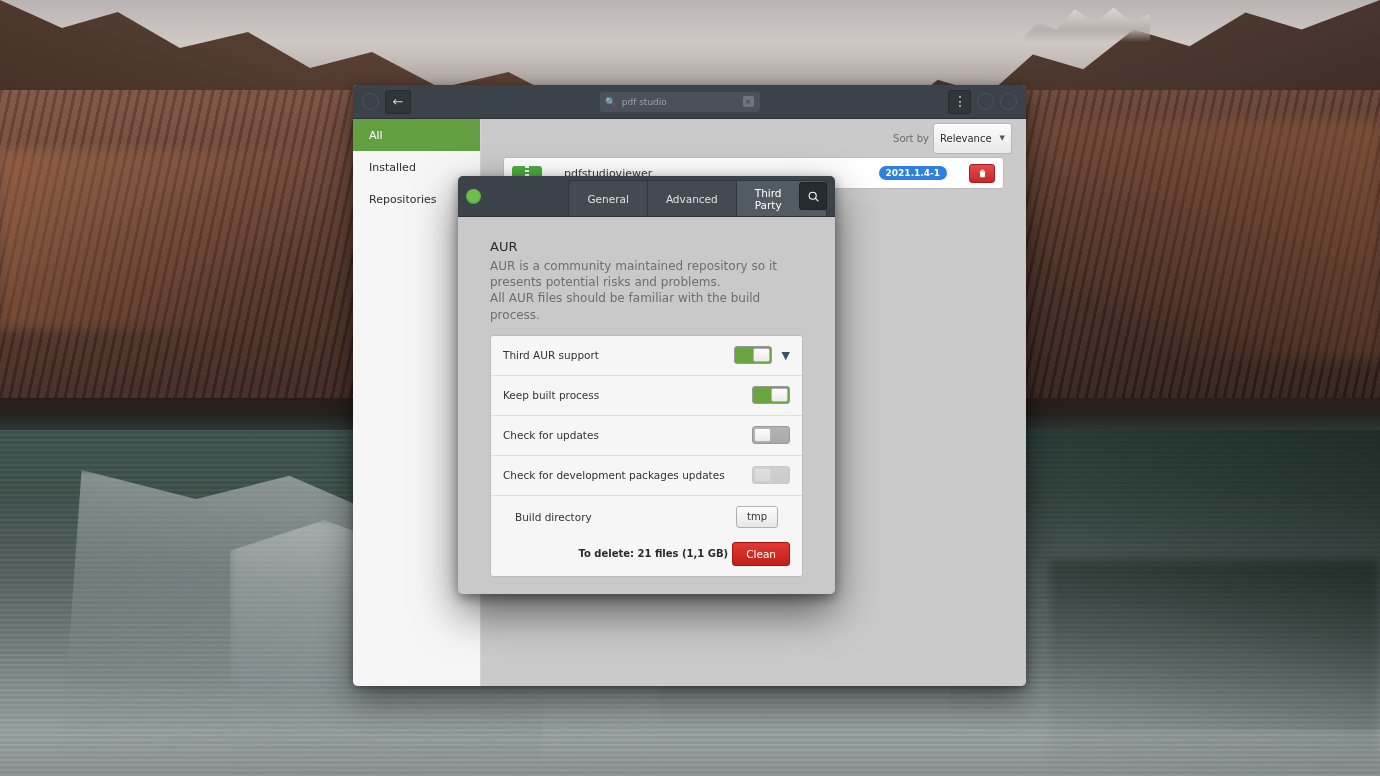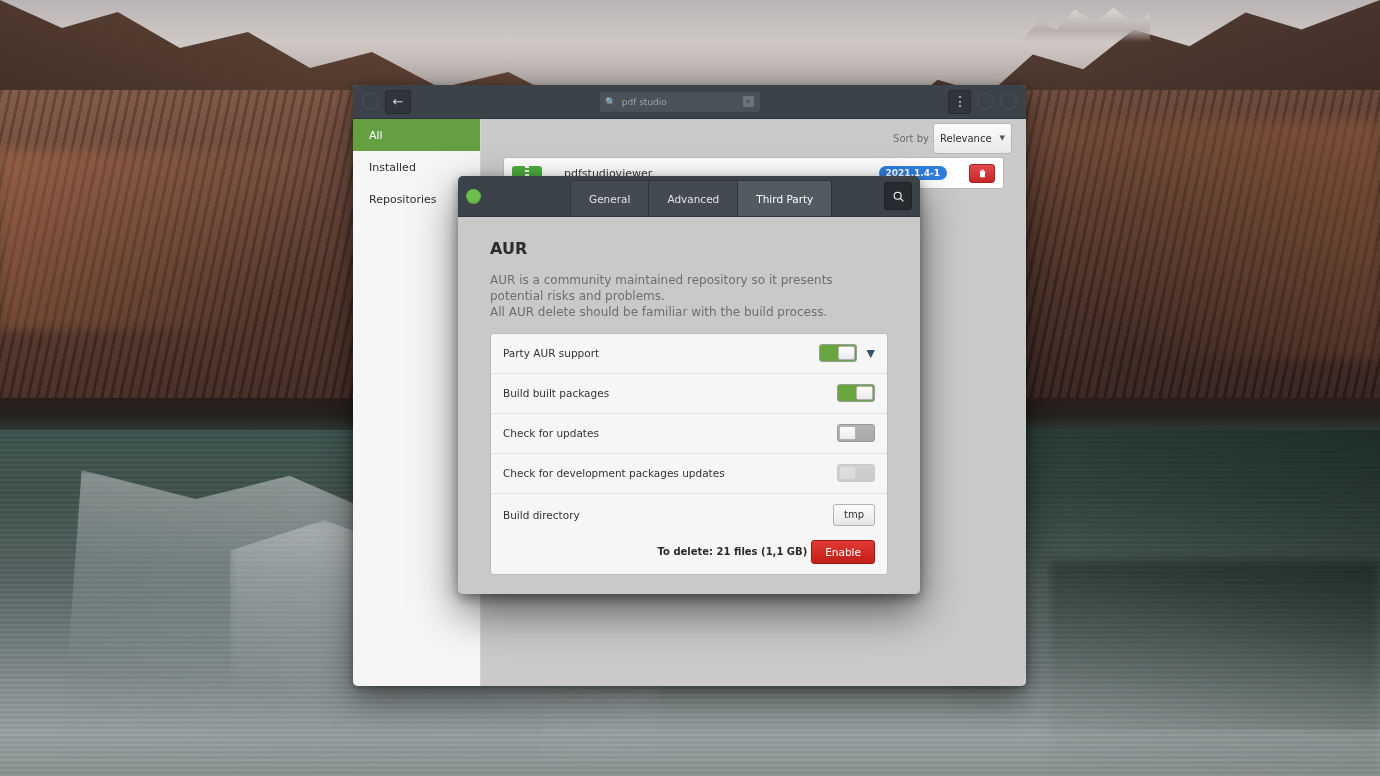--- a/index.html
+++ b/index.html
@@ -215,21 +215,21 @@
     width: 26px; height: 19px; border-radius: 3px;
     background: linear-gradient(180deg,#e24b4b,#c62828);
     border: 1px solid #a81f1f;
     display: flex; align-items: center; justify-content: center;
   }
   .pm-del-btn svg { width: 11px; height: 11px; fill: #ffffff; }
 
   
   #prefs-dialog {
     position: absolute;
-    left: 458px; top: 176px; width: 462px; height: 418px;
+    left: 458px; top: 176px; width: 377px; height: 418px;
     background: #c9c9c9;
     border-radius: 5px;
     box-shadow: 0 18px 44px rgba(0,0,0,0.55), 0 4px 12px rgba(0,0,0,0.4);
     overflow: hidden;
     display: flex; flex-direction: column;
   }
   .pf-header {
     height: 41px;
     background: #3b4249;
     display: flex; align-items: stretch;
@@ -269,22 +269,22 @@
   }
   .pf-searchbtn svg { width: 13px; height: 13px; stroke: #ffffff; fill: none; stroke-width: 2; }
 
   .pf-body {
     flex: 1;
     background: #c9c9c9;
     padding: 22px 32px 0 32px;
     overflow: hidden;
   }
   .pf-title {
-    font-size: 16px; font-weight: bold; color: #2b2b2b;
-    margin-bottom: 14px;
+    font-size: 13px; font-weight: normal; color: #2b2b2b;
+    margin-bottom: 4px;
   }
   .pf-desc {
     font-size: 12px; color: #6e6e6e; line-height: 1.35;
     margin-bottom: 12px;
   }
   .pf-card {
     background: #f6f6f6;
     border: 1px solid #bcbcbc;
     border-radius: 3px;
   }
@@ -315,21 +315,21 @@
   .sw.on { background: #6aa63f; justify-content: flex-end; }
   .sw.off { background: linear-gradient(180deg,#b4b4b4,#a8a8a8); justify-content: flex-start; }
   .sw.disabled { background: linear-gradient(180deg,#c4c4c4,#bdbdbd); border-color: #bababa; opacity: .75; }
   .sw.disabled .knob { background: linear-gradient(180deg,#d9d9d9,#cfcfcf); border-color: #c4c4c4; }
 
   .chev { font-size: 11px; color: #39506b; line-height: 1; }
 
   .pf-dirrow {
     height: 42px;
     display: flex; align-items: center;
-    padding: 0 12px;
+    padding: 0 24px;
   }
   .pf-btn {
     min-width: 42px; height: 22px;
     background: linear-gradient(180deg,#fdfdfd,#e6e6e6);
     border: 1px solid #b0b0b0;
     border-radius: 3px;
     display: flex; align-items: center; justify-content: center;
     padding: 0 10px;
     font-size: 10px; color: #333;
     margin-left: auto;
@@ -457,37 +457,37 @@
         <circle cx="10.5" cy="10.5" r="6.5"></circle>
         <line x1="15.5" y1="15.5" x2="21" y2="21"></line>
       </svg>
     </div>
   </div>
 
   <div class="pf-body">
     <div class="pf-title">AUR</div>
     <div class="pf-desc">
       <div>AUR is a community maintained repository so it presents potential risks and problems.</div>
-      <div>All AUR delete should be familiar with the build process.</div>
+      <div>All AUR files should be familiar with the build process.</div>
     </div>
 
     <div class="pf-card">
 
       <div class="pf-srow">
-        <span class="pf-srow-label">Party AUR support</span>
+        <span class="pf-srow-label">Third AUR support</span>
         <div class="pf-srow-right">
           <div class="sw on">
             <div class="knob"></div>
           </div>
           <span class="chev">▼</span>
         </div>
       </div>
 
       <div class="pf-srow">
-        <span class="pf-srow-label">Build built packages</span>
+        <span class="pf-srow-label">Keep built process</span>
         <div class="pf-srow-right">
           <div class="sw on">
             <div class="knob"></div>
           </div>
         </div>
       </div>
 
       <div class="pf-srow">
         <span class="pf-srow-label">Check for updates</span>
         <div class="pf-srow-right">
@@ -513,19 +513,19 @@
         </div>
       </div>
 
       <div class="pf-cleanrow">
         <span class="pf-todelete">
           <span>To delete:</span>
           <span>21 files</span>
           <span>(1,1 GB)</span>
         </span>
         <div class="pf-clean">
-          <span>Enable</span>
+          <span>Clean</span>
         </div>
       </div>
 
     </div>
   </div>
 </div>
 
 </body></html>

